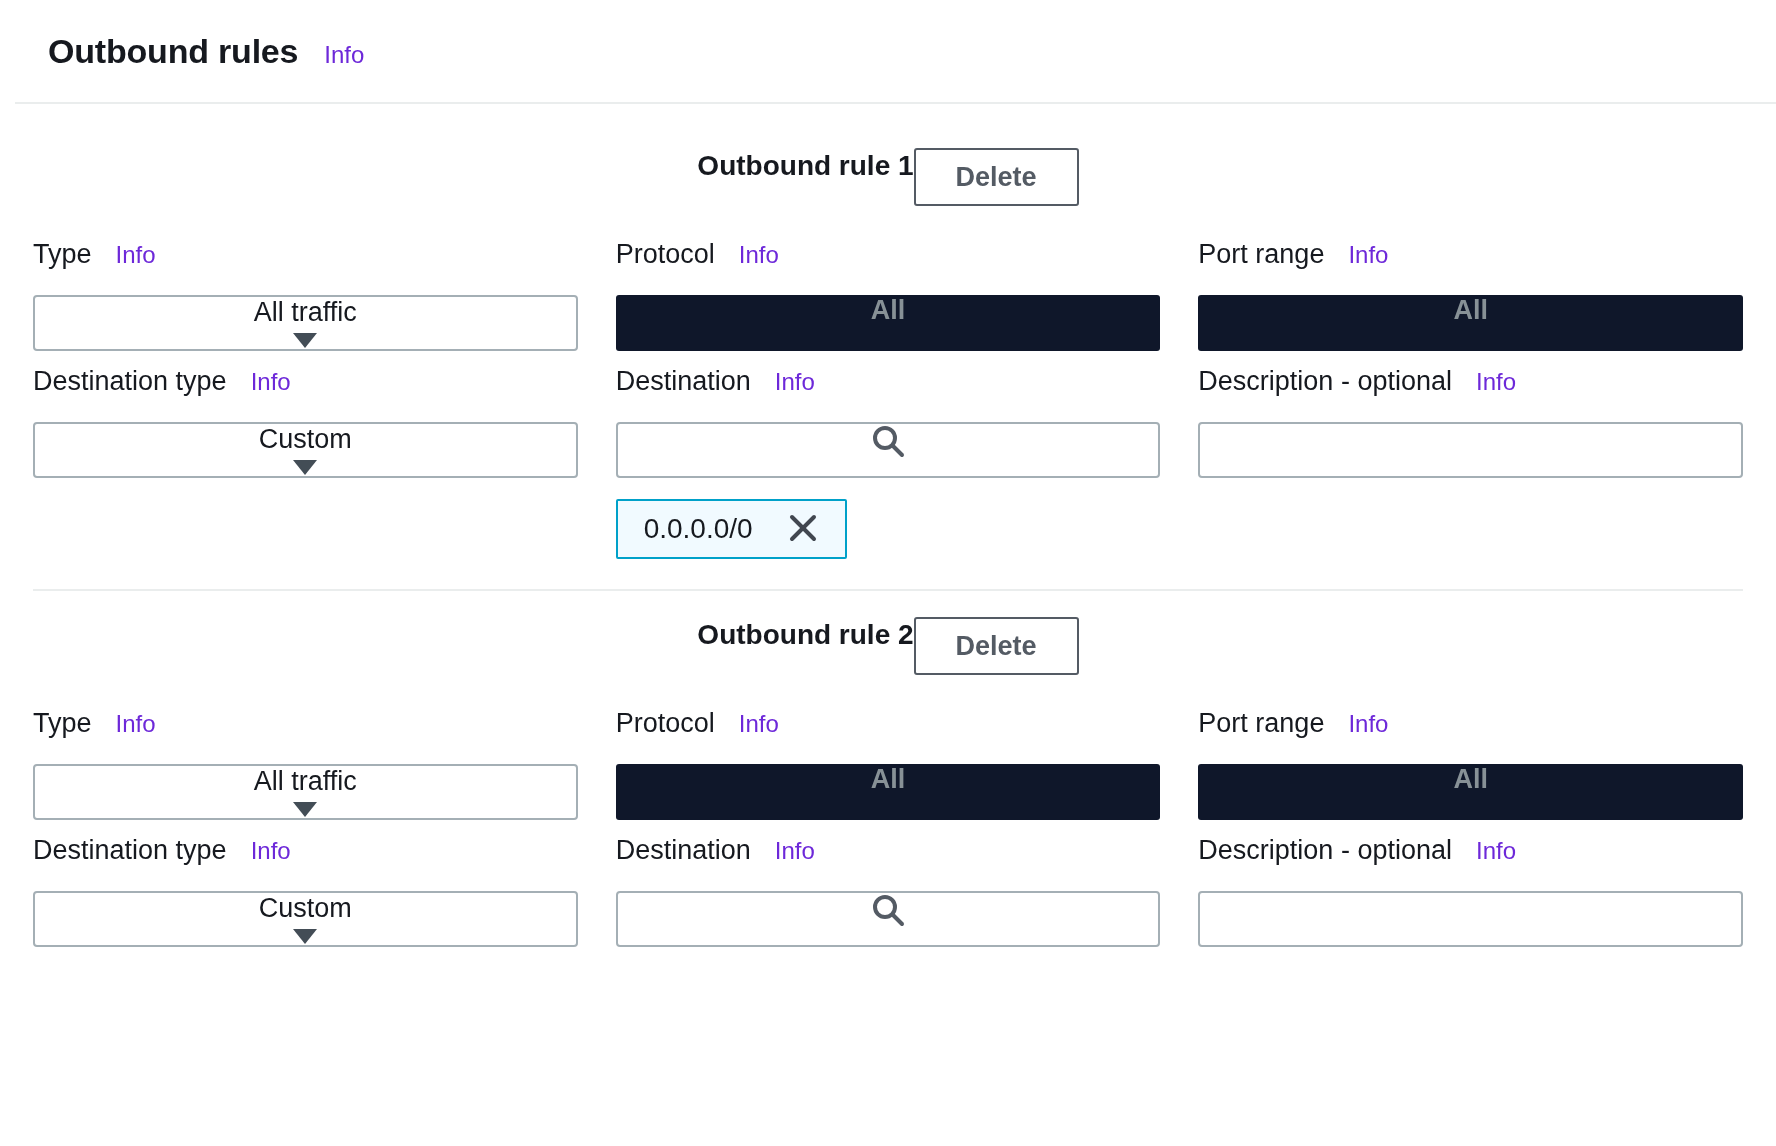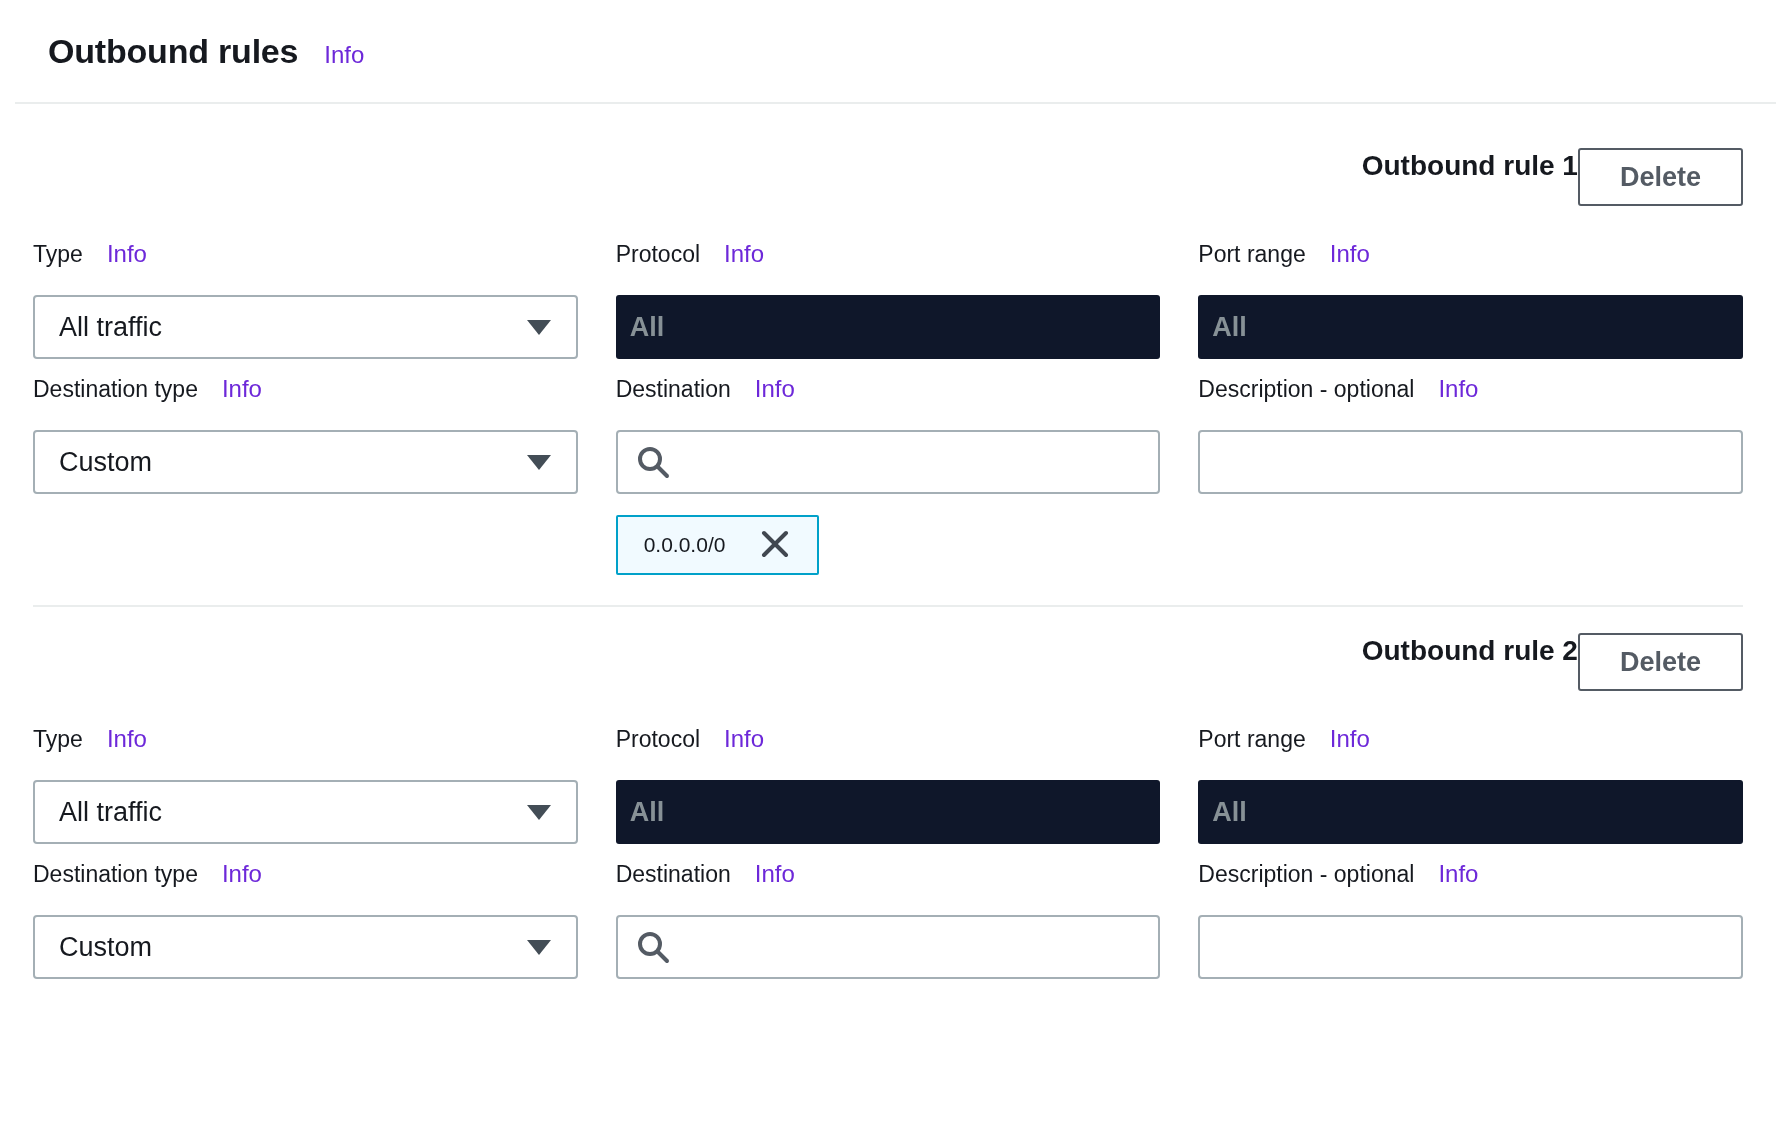--- a/index.html
+++ b/index.html
@@ -36,21 +36,21 @@
     cursor: pointer;
   }
 
   
   .rule-section { padding: 0 33px; }
 
   .rule-header {
     margin-top: 44px;
     height: 58px;
     display: flex;
-    justify-content: flex-end;
+    justify-content: center;
     align-items: center;
   }
   .rule-heading {
     font-size: 28px;
     font-weight: 700;
     align-self: flex-start;
     line-height: 36px;
   }
   .delete-btn {
     background: #ffffff;
@@ -74,28 +74,29 @@
   }
 
   .label-row {
     display: flex;
     align-items: baseline;
     gap: 24px;
     height: 28px;
     line-height: 28px;
     margin-bottom: 27px;
   }
-  .field-label { font-size: 23px; color: #16191f; }
+  .field-label { font-size: 27px; color: #16191f; }
 
   .control {
-    height: 64px;
+    height: 56px;
     border-radius: 4px;
     font-size: 27px;
     display: flex;
     align-items: center;
+    flex-direction: column;
   }
   .select-control {
     background: #ffffff;
     border: 2px solid #a4afb5;
     padding: 0 24px;
     justify-content: space-between;
     cursor: pointer;
   }
   .disabled-control {
     background: #0f172a;
@@ -135,21 +136,21 @@
   .chip {
     margin-top: 21px;
     display: inline-flex;
     align-items: center;
     gap: 34px;
     height: 60px;
     padding: 0 26px;
     background: #f1faff;
     border: 2px solid #00a1c9;
     border-radius: 2px;
-    font-size: 21px;
+    font-size: 28px;
     color: #16191f;
   }
   .chip-close {
     background: none;
     border: none;
     padding: 0;
     display: flex;
     cursor: pointer;
   }
 

